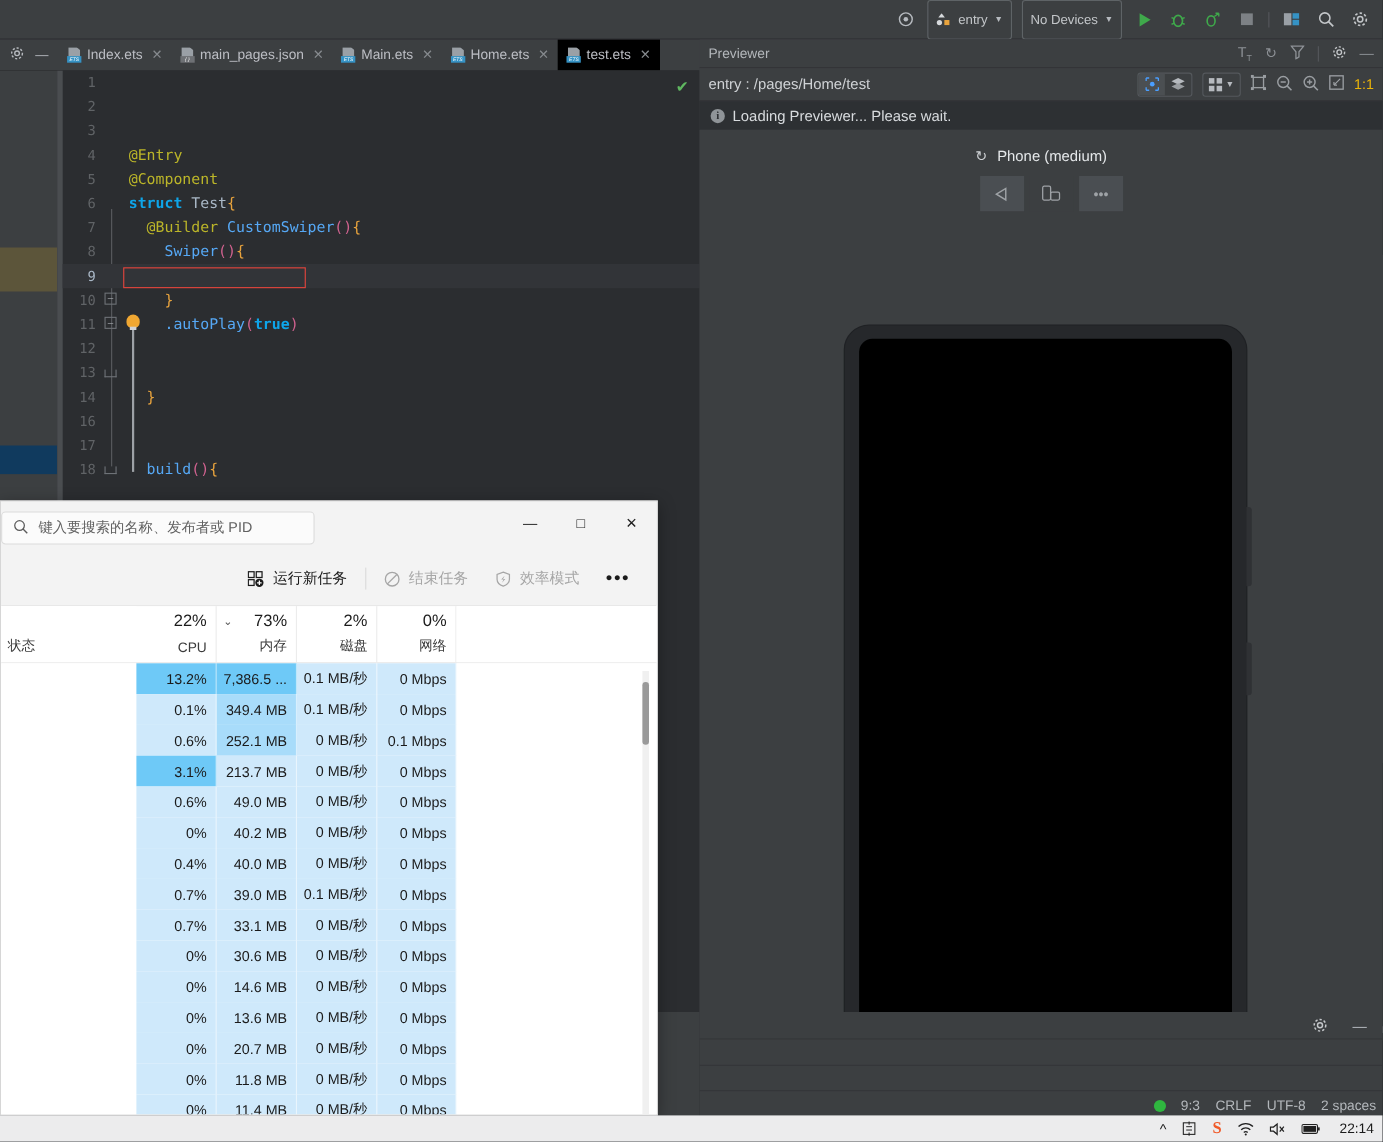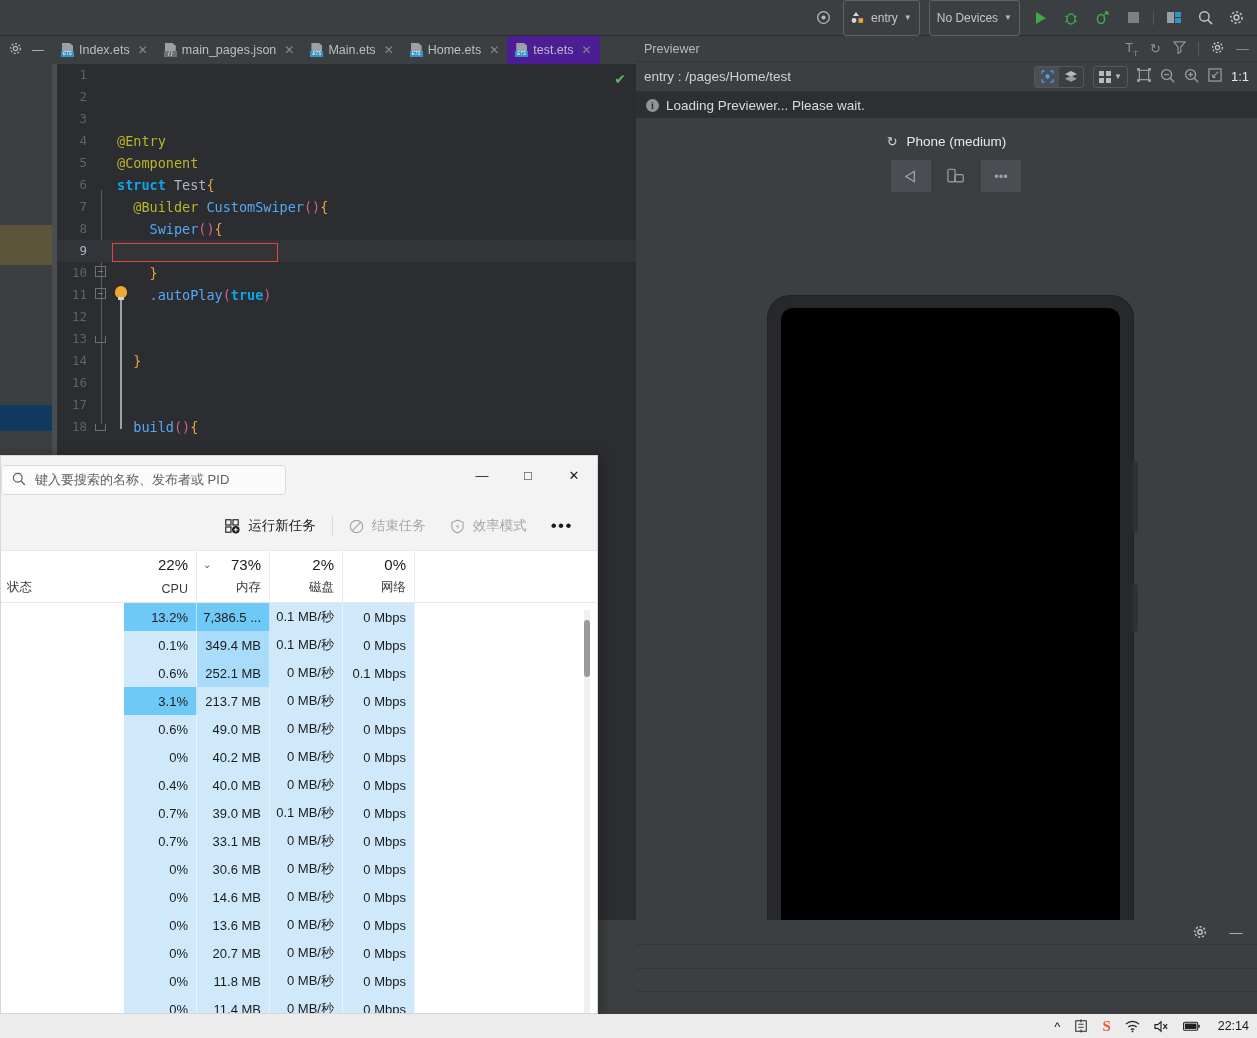--- a/index.html
+++ b/index.html
@@ -35,21 +35,21 @@
     position: absolute; left: 0; top: 36px; width: 1257px; height: 28px;
     background: #3c3f41; display: flex; align-items: stretch;
   }
   .tb-left { display: flex; align-items: center; gap: 10px; padding: 0 9px; }
   .tb-left span { color: #b6babf; font-size: 12px; }
   .tab {
     display: flex; align-items: center; gap: 5px; padding: 0 8px;
     color: #bcbec4; font-size: 12.5px; cursor: default; position: relative;
     white-space: nowrap;
   }
-  .tab.active { background: #4c1d95; }
+  .tab.active { background: #000000; }
   .tab .xclose { color: #868a8e; font-size: 12px; margin-left: 3px; }
   .ets-ico {
     width: 13px; height: 14px; position: relative; flex: 0 0 13px;
   }
   .ets-ico .pg {
     position: absolute; left: 1px; top: 0; width: 11px; height: 9px;
     background: #9aa0a6; clip-path: polygon(0 0, 70% 0, 100% 30%, 100% 100%, 0 100%);
   }
   .ets-ico .lb {
     position: absolute; left: 0; bottom: 0; width: 13px; height: 6px;
@@ -144,21 +144,21 @@
     width: 24px; height: 20px; display: flex; align-items: center; justify-content: center;
     font-size: 11px; color: #b6babf;
   }
   .segbtn > div.on { background: #4b4f52; color: #4a9eff; }
   .grpbtn {
     display: flex; align-items: center; gap: 3px; border: 1px solid #54585c;
     border-radius: 3px; height: 22px; padding: 0 5px;
   }
   .grid4 { display: grid; grid-template-columns: 5px 5px; gap: 2px; }
   .grid4 i { width: 5px; height: 5px; background: #b6babf; display: block; }
-  .zicon { color: #e5e5e5; font-size: 13px; }
+  .zicon { color: #eab308; font-size: 13px; }
 
   .prev-msg {
     height: 26px; background: #2d3033; display: flex; align-items: center;
     gap: 7px; padding: 0 10px;
   }
   .prev-msg .dot-i {
     width: 13px; height: 13px; border-radius: 50%; background: #8f9498;
     color: #2d3033; font-size: 10px; line-height: 13px; text-align: center;
     font-weight: bold; font-family: "Liberation Serif", serif;
   }
@@ -657,20 +657,27 @@
       <span class="tb-icon">
         <svg width="14" height="14" viewBox="0 0 16 16">
             <circle cx="8" cy="8" r="2.6" fill="none" stroke="#c3c6c9" stroke-width="1.5"></circle>
             <circle cx="8" cy="8" r="6" fill="none" stroke="#c3c6c9" stroke-width="1.6" stroke-dasharray="2.4 2.1"></circle>
           </svg>
       </span>
       <span class="tb-icon">—</span>
     </div>
     <div class="r2"></div>
     <div class="r3"></div>
+    <div class="r4">
+      <span class="green-dot"></span>
+      <span class="status-t">9:3</span>
+      <span class="status-t">CRLF</span>
+      <span class="status-t">UTF-8</span>
+      <span class="status-t">2 spaces</span>
+    </div>
   </div>
 
   <div class="tm">
 
     <div class="tm-titlebar">
       <div class="tm-search">
         <span class="mag">
           <svg width="14" height="14" viewBox="0 0 16 16">
               <circle cx="6.6" cy="6.6" r="5" fill="none" stroke="#5b5b5b" stroke-width="1.3"></circle>
               <line x1="10.2" y1="10.2" x2="14.6" y2="14.6" stroke="#5b5b5b" stroke-width="1.4"></line>

